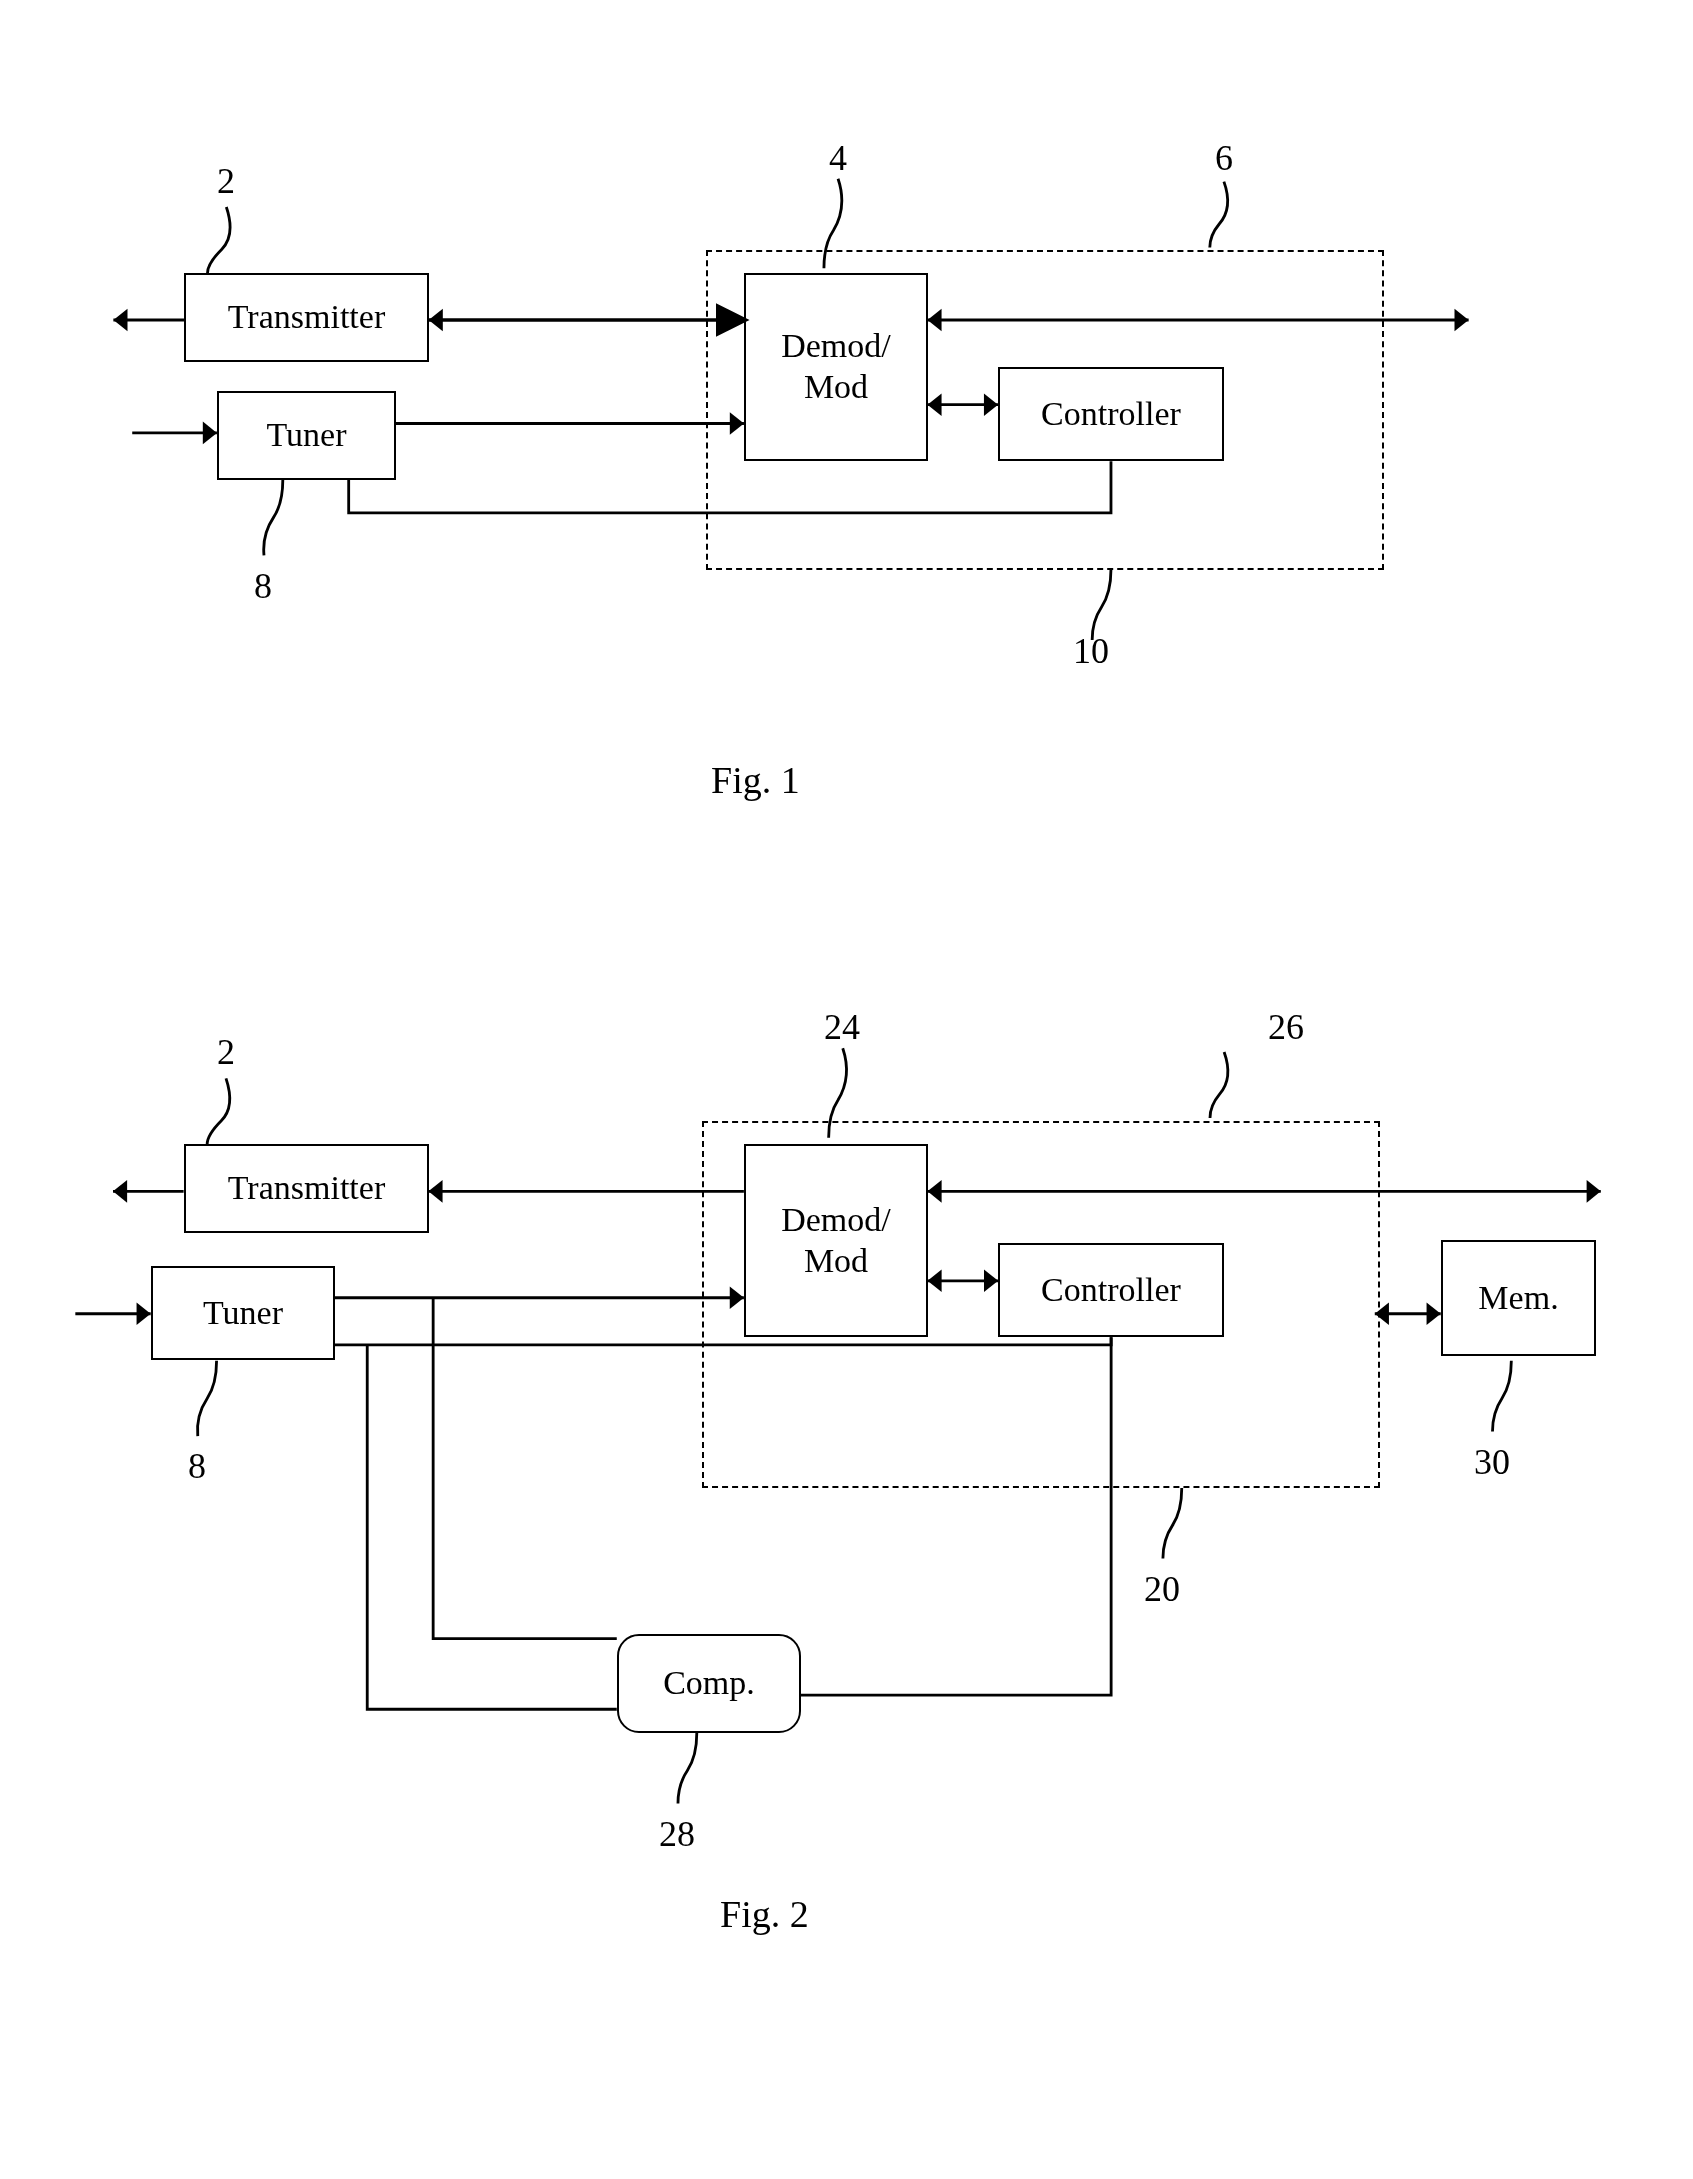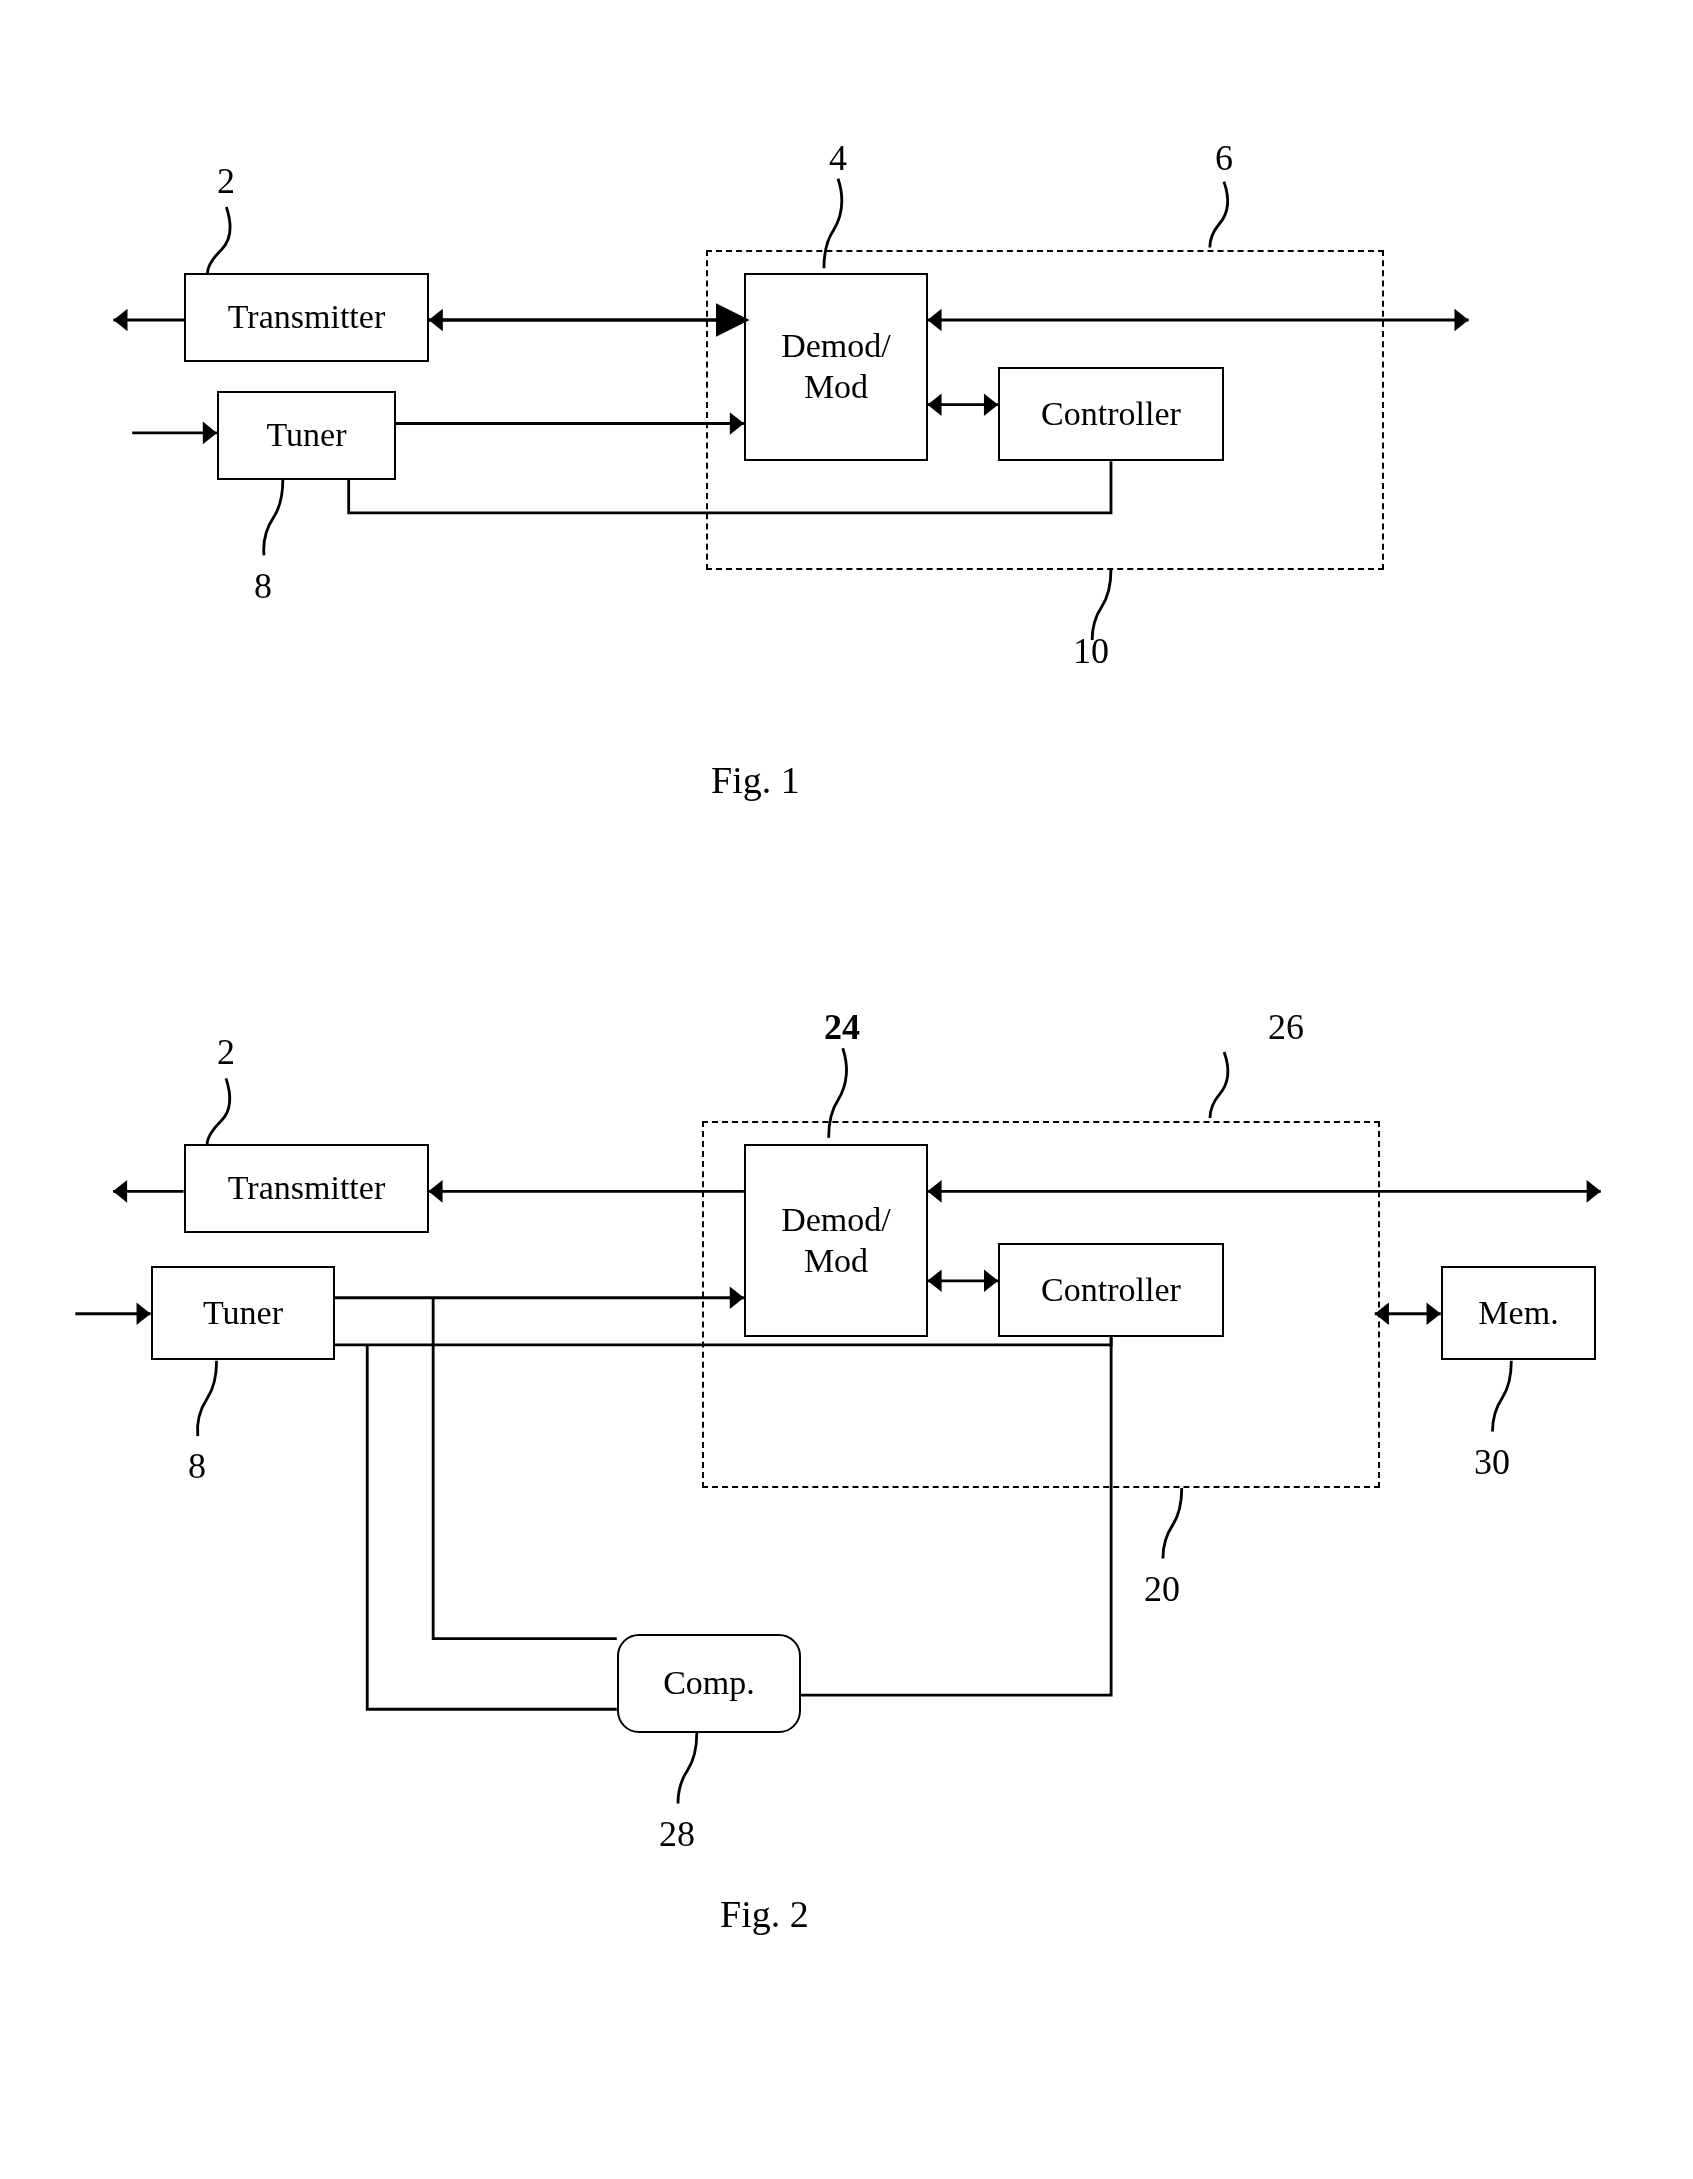--- a/index.html
+++ b/index.html
@@ -132,21 +132,21 @@
 
   <div class="box" style="left:744px; top:1144px; width:184px; height:193px; white-space: pre-line;">
     <span>Demod/
 Mod</span>
   </div>
 
   <div class="box" style="left:998px; top:1243px; width:226px; height:94px;">
     <span>Controller</span>
   </div>
 
-  <div class="box" style="left:1441px; top:1266px; width:155px; height:94px;">
+  <div class="box" style="left:1441px; top:1240px; width:155px; height:116px;">
     <span>Mem.</span>
   </div>
 
   <div class="box" style="left:617px; top:1634px; width:184px; height:99px;border-radius:22px;">
     <span>Comp.</span>
   </div>
 
   <svg style="left:0; top:0;" width="1694" height="2072" viewBox="0 0 1799 2200">
 
     <line x1="790" y1="1265" x2="455" y2="1265" stroke="black" stroke-width="3"></line>
@@ -183,21 +183,21 @@
     <path d="M240,1145 q10,30 -5,45 q-15,15 -15,25" stroke="black" stroke-width="3" fill="none"></path>
     <path d="M895,1113 q10,30 -5,55 q-10,15 -10,40" stroke="black" stroke-width="3" fill="none"></path>
     <path d="M1300,1117 q10,28 -5,45 q-10,12 -10,25" stroke="black" stroke-width="3" fill="none"></path>
     <path d="M230,1445 q0,25 -10,40 q-12,18 -10,40" stroke="black" stroke-width="3" fill="none"></path>
     <path d="M1255,1580 q0,25 -10,40 q-10,15 -10,35" stroke="black" stroke-width="3" fill="none"></path>
     <path d="M1605,1445 q0,25 -10,40 q-10,15 -10,35" stroke="black" stroke-width="3" fill="none"></path>
     <path d="M740,1840 q0,25 -10,40 q-10,15 -10,35" stroke="black" stroke-width="3" fill="none"></path>
   </svg>
 
   <div class="label" style="left:217px; top:1031px;">2</div>
-  <div class="label" style="left:824px; top:1006px;font-weight:bold;">24</div>
+  <div class="label" style="left:824px; top:1006px;">24</div>
   <div class="label" style="left:1268px; top:1006px;">26</div>
   <div class="label" style="left:188px; top:1445px;">8</div>
   <div class="label" style="left:1144px; top:1568px;">20</div>
   <div class="label" style="left:1474px; top:1441px;">30</div>
   <div class="label" style="left:659px; top:1813px;">28</div>
 
   <div class="caption" style="left:720px; top:1892px;">Fig. 2</div>
 
 </div>
 

